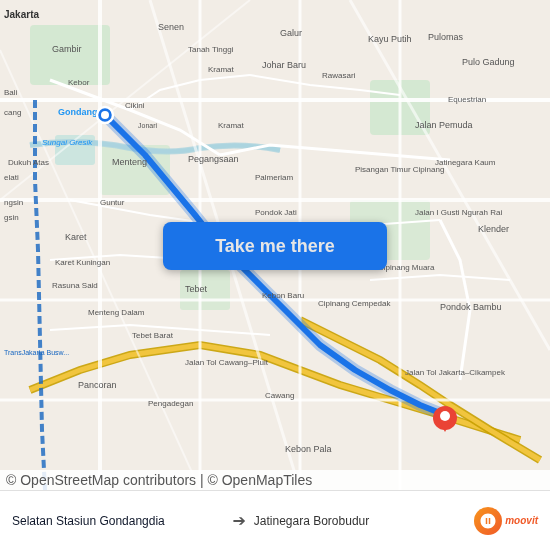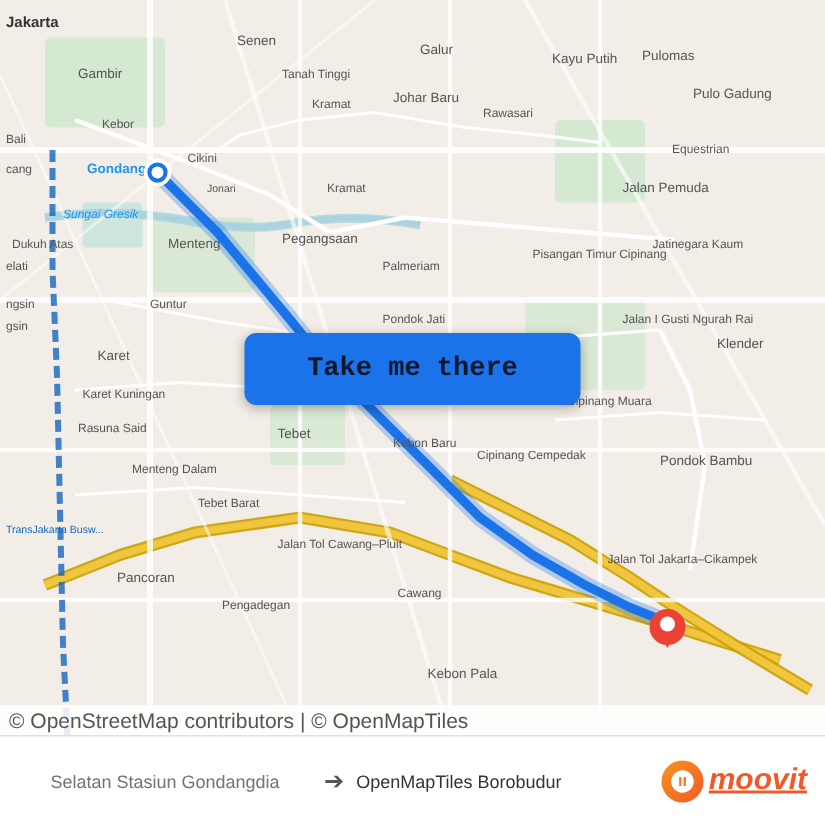--- a/index.html
+++ b/index.html
@@ -28,32 +28,31 @@
     }
 
     
     #take-me-there-btn {
       position: absolute;
       top: 222px;
       left: 163px;
       width: 224px;
       height: 48px;
       background-color: #1a73e8;
-      color: #0f172a;
+      color: #e5e5e5;
       border: none;
       border-radius: 8px;
       font-size: 18px;
       font-weight: bold;
       cursor: pointer;
       display: flex;
       align-items: center;
       justify-content: center;
       box-shadow: 0 2px 8px rgba(0,0,0,0.3);
       z-index: 10;
-      font-family: Liberation Mono, monospace;
     }
 
     
     #attribution {
       position: absolute;
       bottom: 0;
       left: 0;
       width: 100%;
       background: rgba(255,255,255,0.85);
       font-size: 14px;
@@ -76,24 +75,24 @@
 
     #route-info {
       display: flex;
       align-items: center;
       width: 100%;
       gap: 8px;
     }
 
     #origin-text {
       font-size: 12px;
-      color: #737373;
+      color: #0f172a;
       font-weight: 500;
       flex: 1;
-      text-align: center;
+      text-align: left;
     }
 
     #arrow-icon {
       font-size: 16px;
       color: #555;
       flex-shrink: 0;
     }
 
     #dest-text {
       font-size: 12px;
@@ -261,23 +260,23 @@
 
   <div id="attribution">
     <span>© OpenStreetMap contributors | © OpenMapTiles</span>
   </div>
 </div>
 
 <div id="bottom-bar">
   <div id="route-info">
     <span id="origin-text">Selatan Stasiun Gondangdia</span>
     <span id="arrow-icon">➔</span>
-    <span id="dest-text">OpenMapTiles Borobudur</span>
+    <span id="dest-text">Jatinegara Borobudur</span>
     <div id="moovit-logo">
       <div id="moovit-icon">
         <svg width="18" height="18" viewBox="0 0 24 24" fill="white" xmlns="http://www.w3.org/2000/svg">
           <path d="M12 2C6.48 2 2 6.48 2 12s4.48 10 10 10 10-4.48 10-10S17.52 2 12 2zm-1 14H9V8h2v8zm4 0h-2V8h2v8z"></path>
         </svg>
       </div>
-      <span id="moovit-text" style="font-size:20px; font-weight:bold; color:#f05a28; font-style:italic;text-decoration:underline;">moovit</span>
+      <span id="moovit-text" style="font-size:10px; font-weight:bold; color:#f05a28; font-style:italic;">moovit</span>
     </div>
   </div>
 </div>
 
 </body></html>

